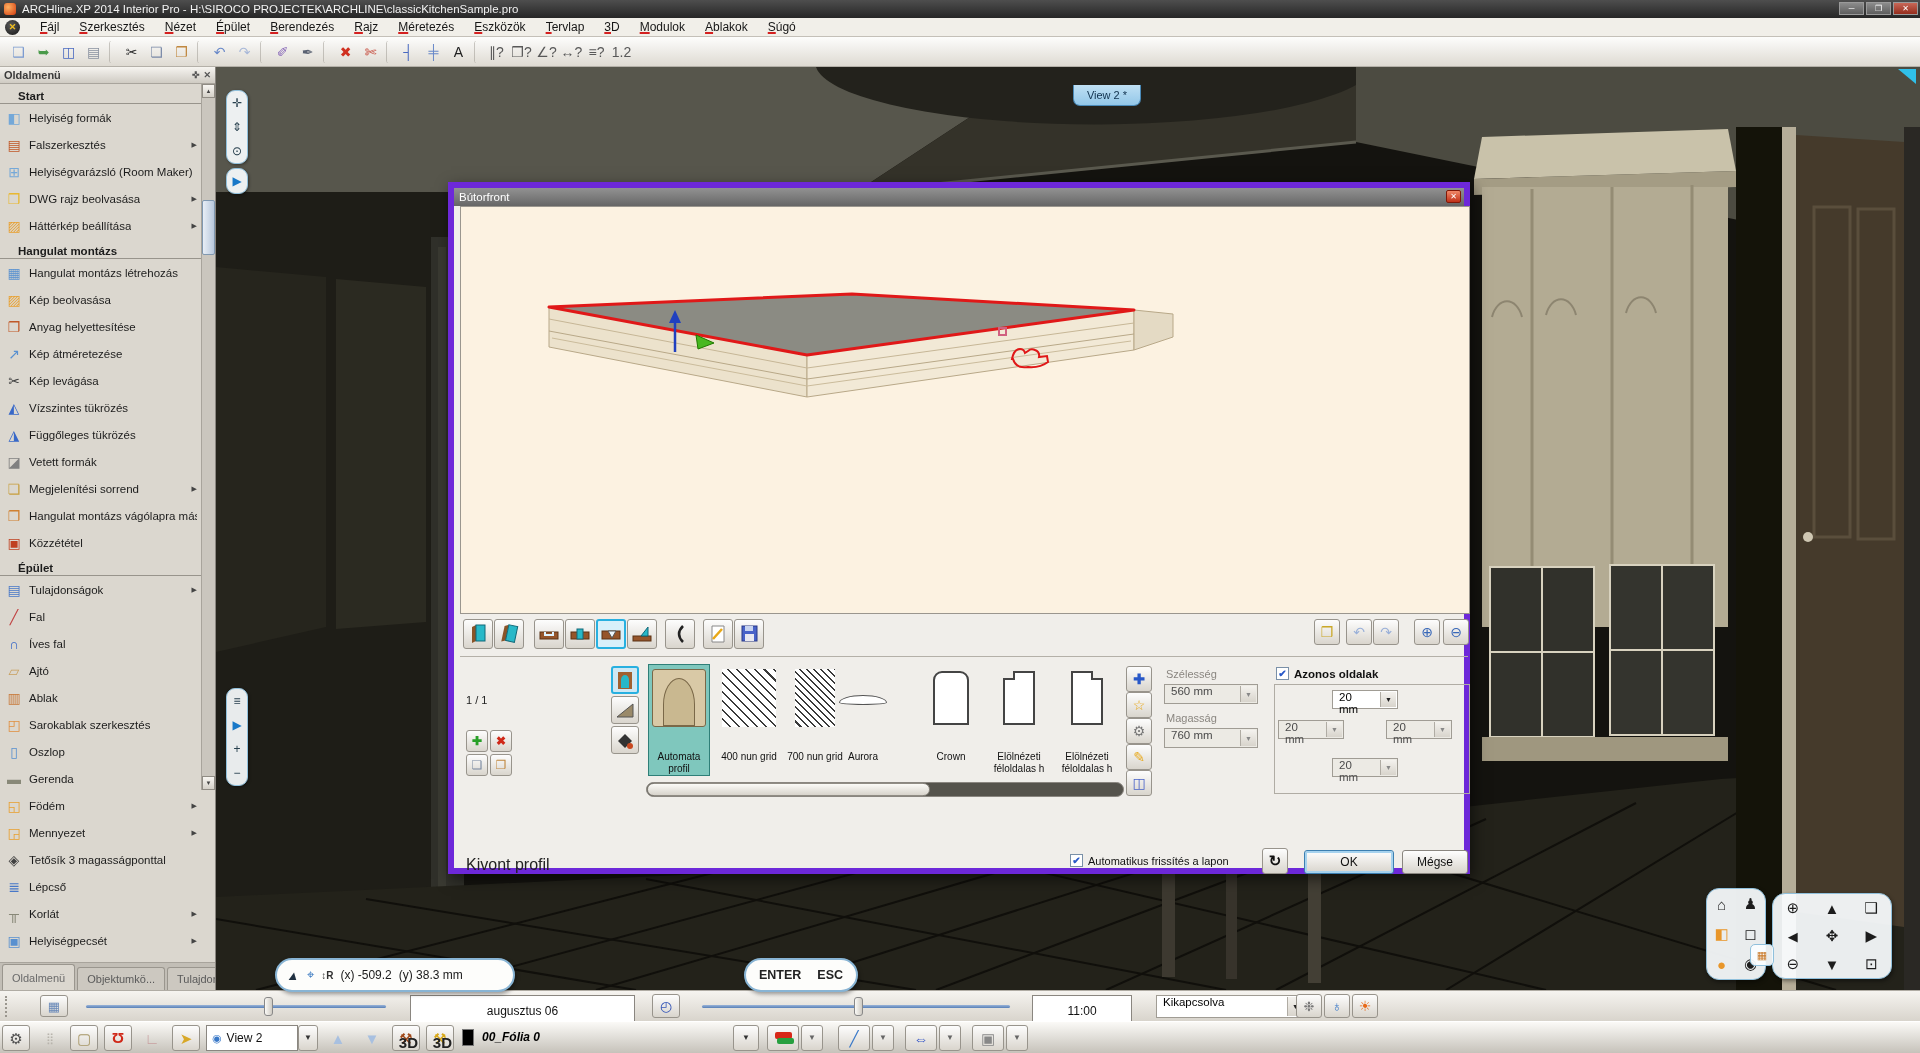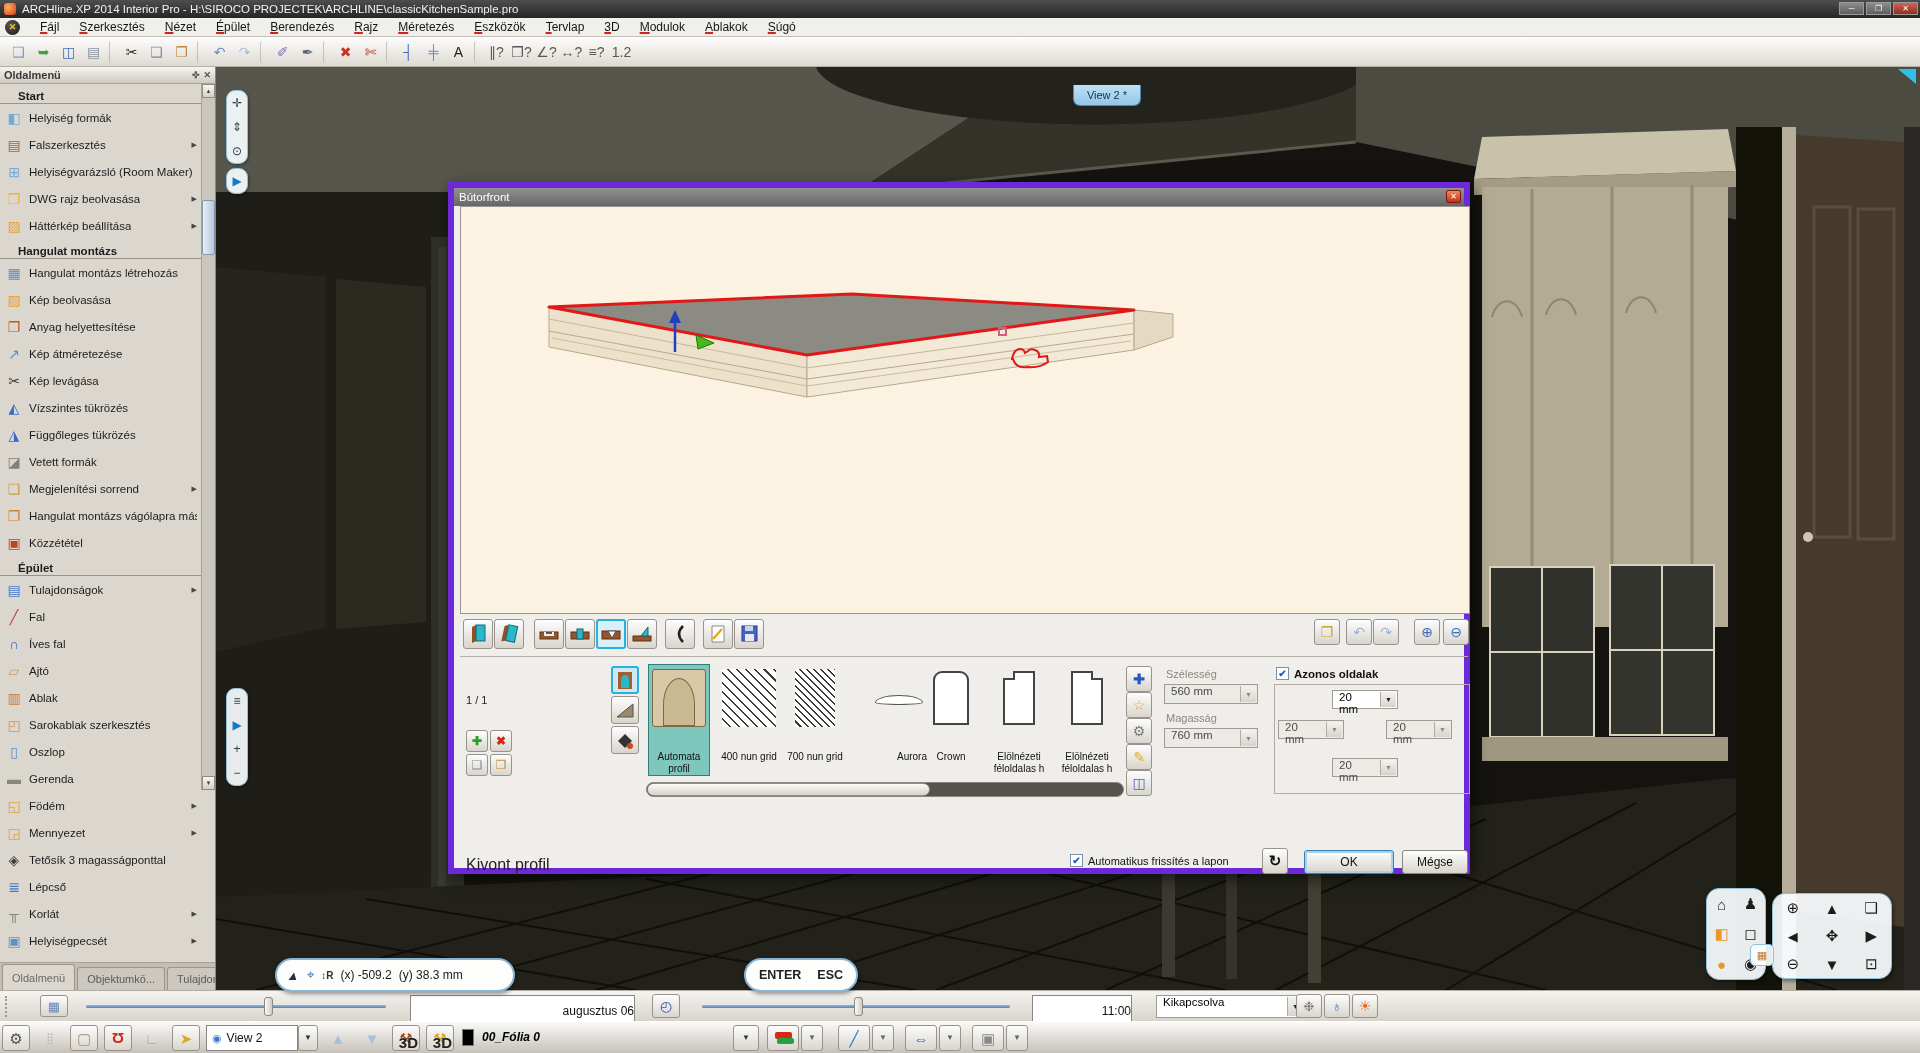--- a/index.html
+++ b/index.html
@@ -105,21 +105,21 @@
   .dlg-foot-label { position:absolute; font-size:16px; color:#222; }
   .pushbtn { position:absolute; height:24px; background:linear-gradient(#fefefe,#d8d4cc); border:1px solid #8a8680; border-radius:3px; font-size:12px; color:#111; display:flex; align-items:center; justify-content:center; }
   .pushbtn.focused { border:1px solid #3c7fb1; box-shadow:inset 0 0 0 2px #a6d2ee; }
 
   
   .bar1 { left:0; top:990px; width:1920px; height:31px; background:linear-gradient(#f6f4f0,#d8d4cc); border-top:1px solid #b0aca4; z-index:4; }
   .bar2 { left:0; top:1021px; width:1920px; height:32px; background:linear-gradient(#fbfaf7,#c6c2ba); border-top:1px solid #fff; z-index:4; }
   .grip { position:absolute; left:5px; top:5px; height:21px; border-left:2px dotted #9a968e; }
   .track { position:absolute; height:3px; background:linear-gradient(#9ab4d8,#5880b8); border-radius:2px; }
   .thumb { position:absolute; width:9px; height:19px; top:-8px; background:linear-gradient(90deg,#fbfaf7,#cfcbc3); border:1px solid #888; border-radius:3px; }
-  .inbox { position:absolute; height:32px; background:#fff; border:1px solid #8a8680; display:flex; align-items:center; justify-content:flex-end; font-size:12px; color:#111; }
+  .inbox { position:absolute; height:32px; background:#fff; border:1px solid #8a8680; display:flex; align-items:center; justify-content:center; font-size:12px; color:#111; }
   .bbtn { position:absolute; width:28px; height:26px; }
   .bbtn span { font-size:15px; line-height:1; }
   .bbtn.flat { background:transparent; border-color:transparent; }
   .b3dlab { position:absolute; right:1px; bottom:0; font-size:7px; font-weight:bold; color:#222; }
   .eraser { position:relative; width:17px; height:12px; }
   .eraser::before { content:""; position:absolute; left:0; top:0; width:17px; height:7px; background:#d82818; border-radius:2px; }
   .eraser::after { content:""; position:absolute; left:2px; top:6px; width:17px; height:6px; background:#28a040; border-radius:2px; }
   .swatch { position:absolute; width:12px; height:17px; background:#000; border:1px solid #777; }
   .layerlab { position:absolute; font-size:12px; font-weight:bold; font-style:italic; color:#000; }
 </style>
@@ -765,21 +765,21 @@
         <div class="tile hatch400" style="left: 264px;">
           <div class="art"></div>
           <div class="tlabel">400 nun grid</div>
         </div>
 
         <div class="tile hatch700" style="left: 330px;">
           <div class="art"></div>
           <div class="tlabel">700 nun grid</div>
         </div>
 
-        <div class="tile curve" style="left: 414px; text-align: right;">
+        <div class="tile curve" style="left: 378px;">
           <div class="art"></div>
           <div class="tlabel">Aurora</div>
         </div>
 
         <div class="tile crown" style="left: 466px;">
           <div class="art"></div>
           <div class="tlabel">Crown</div>
         </div>
 
         <div class="tile notch notch-l" style="left: 534px;">

